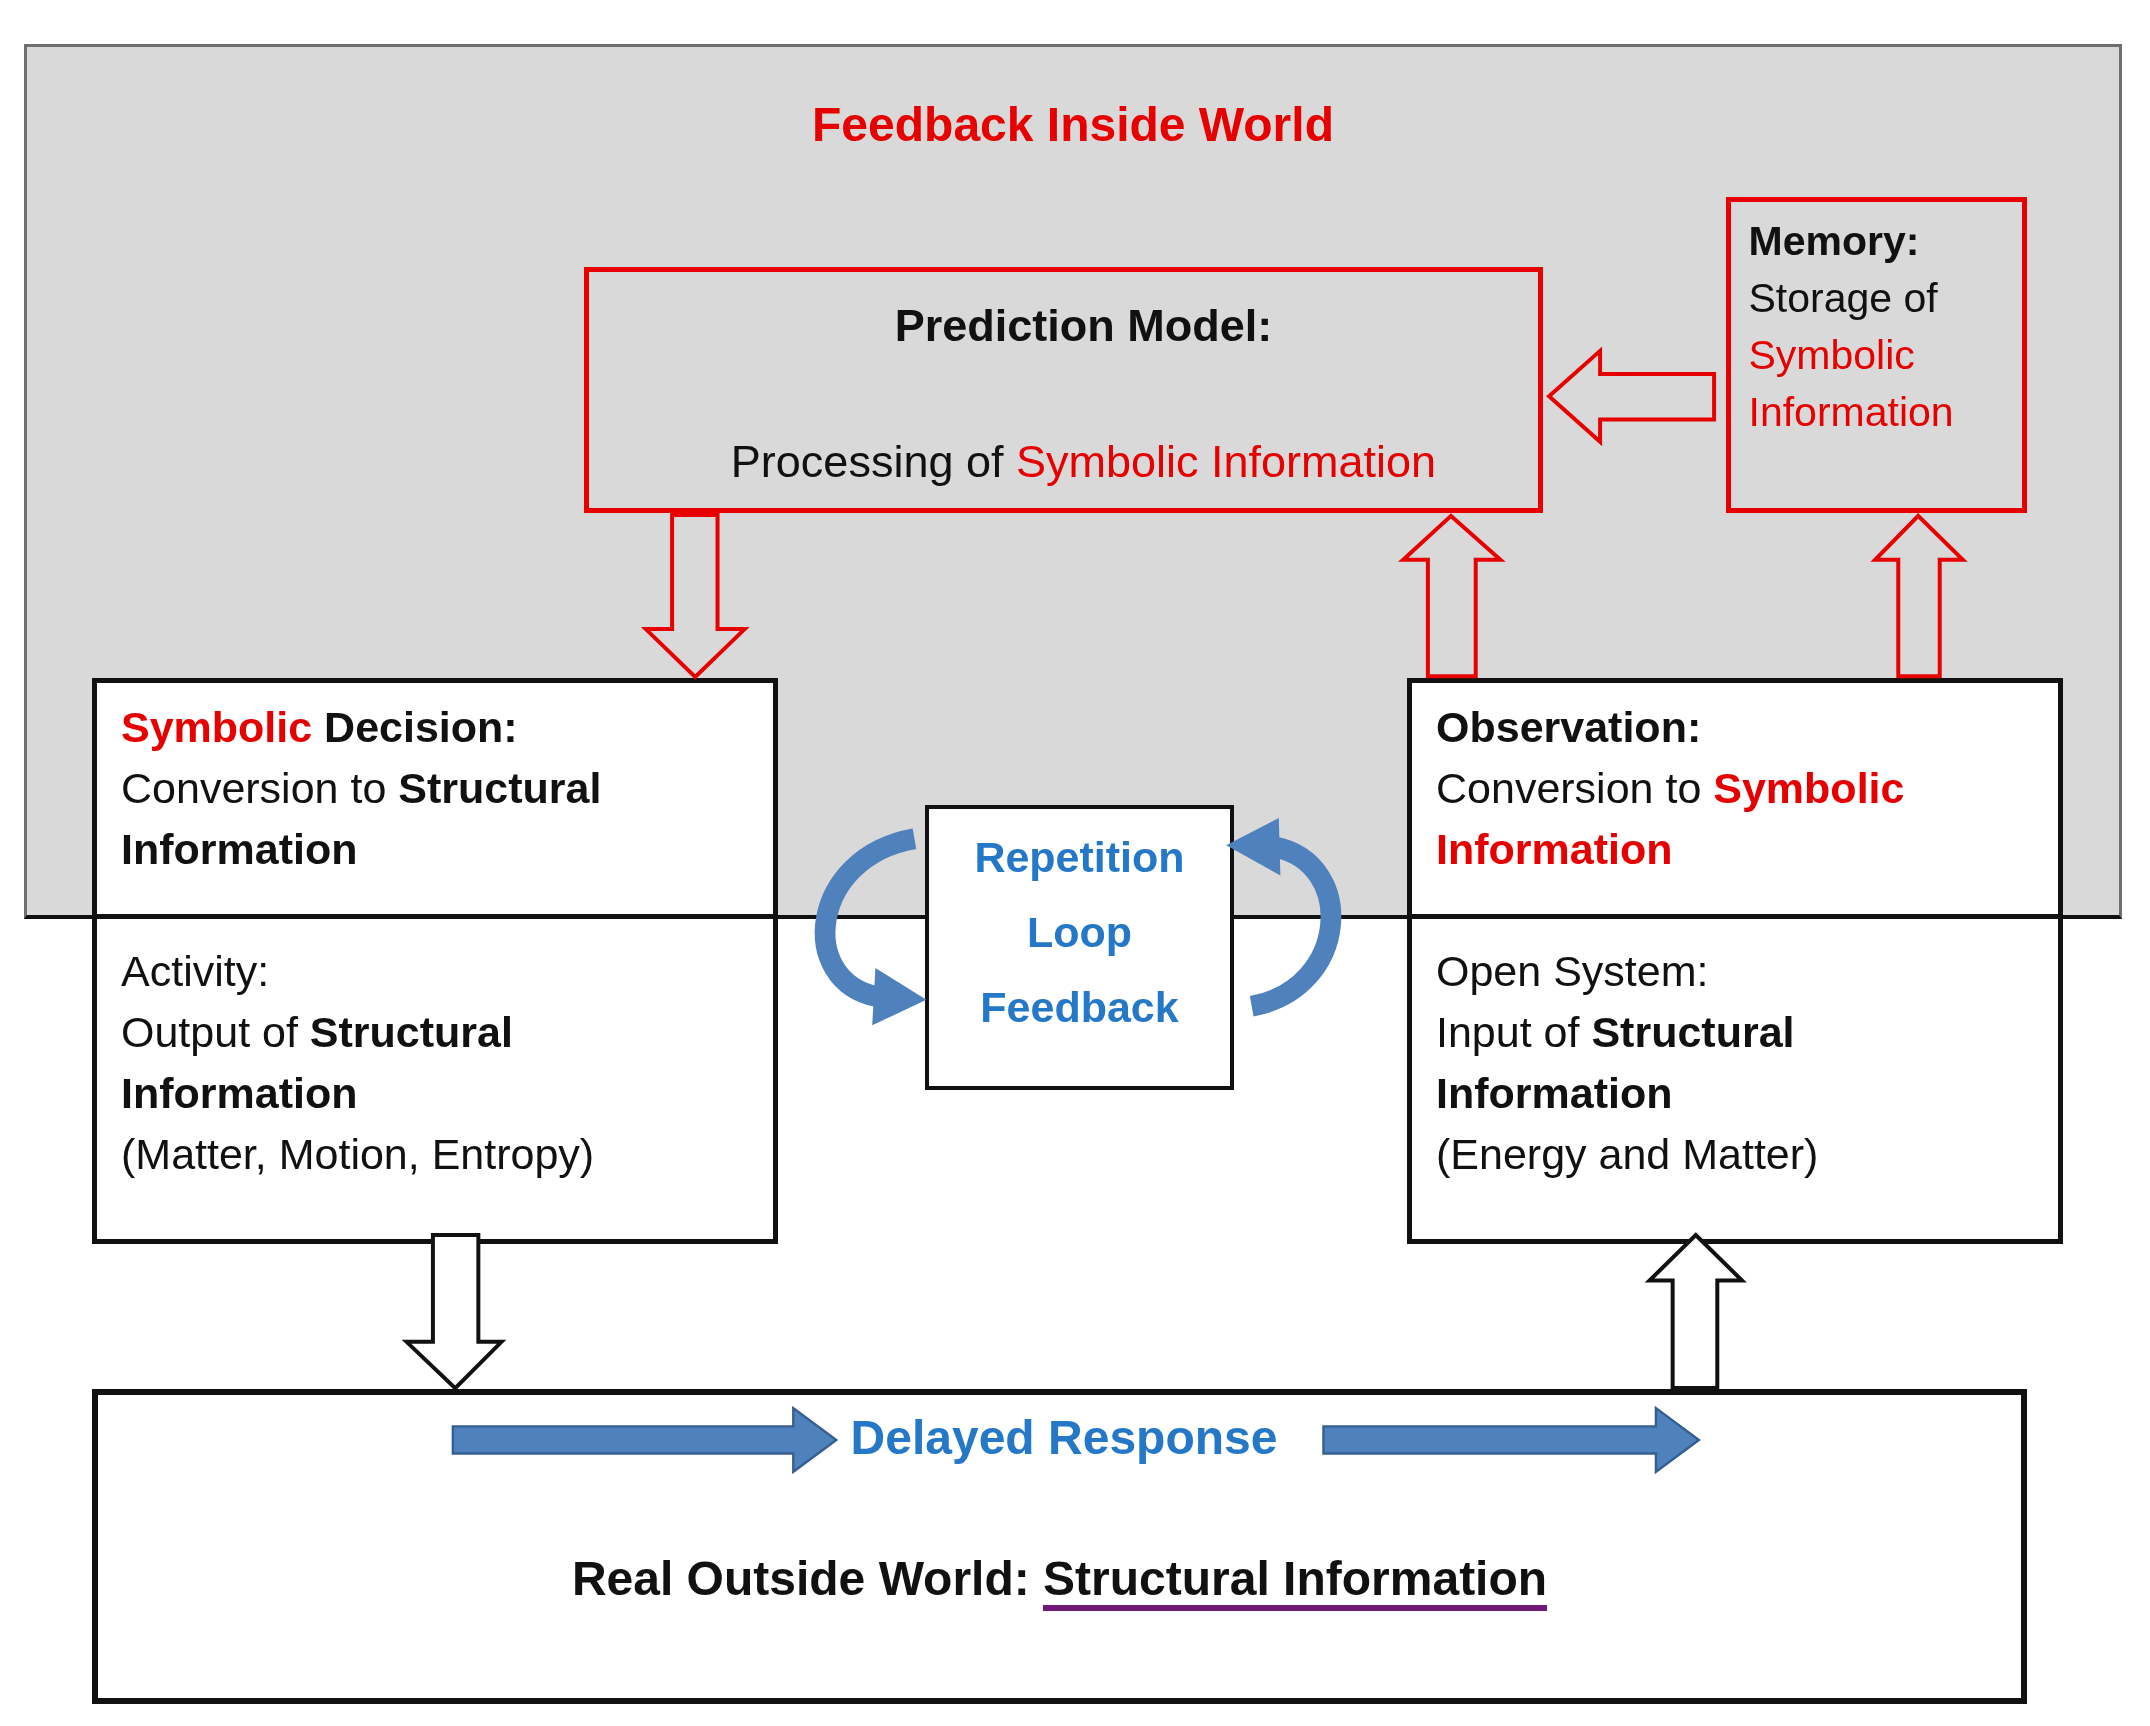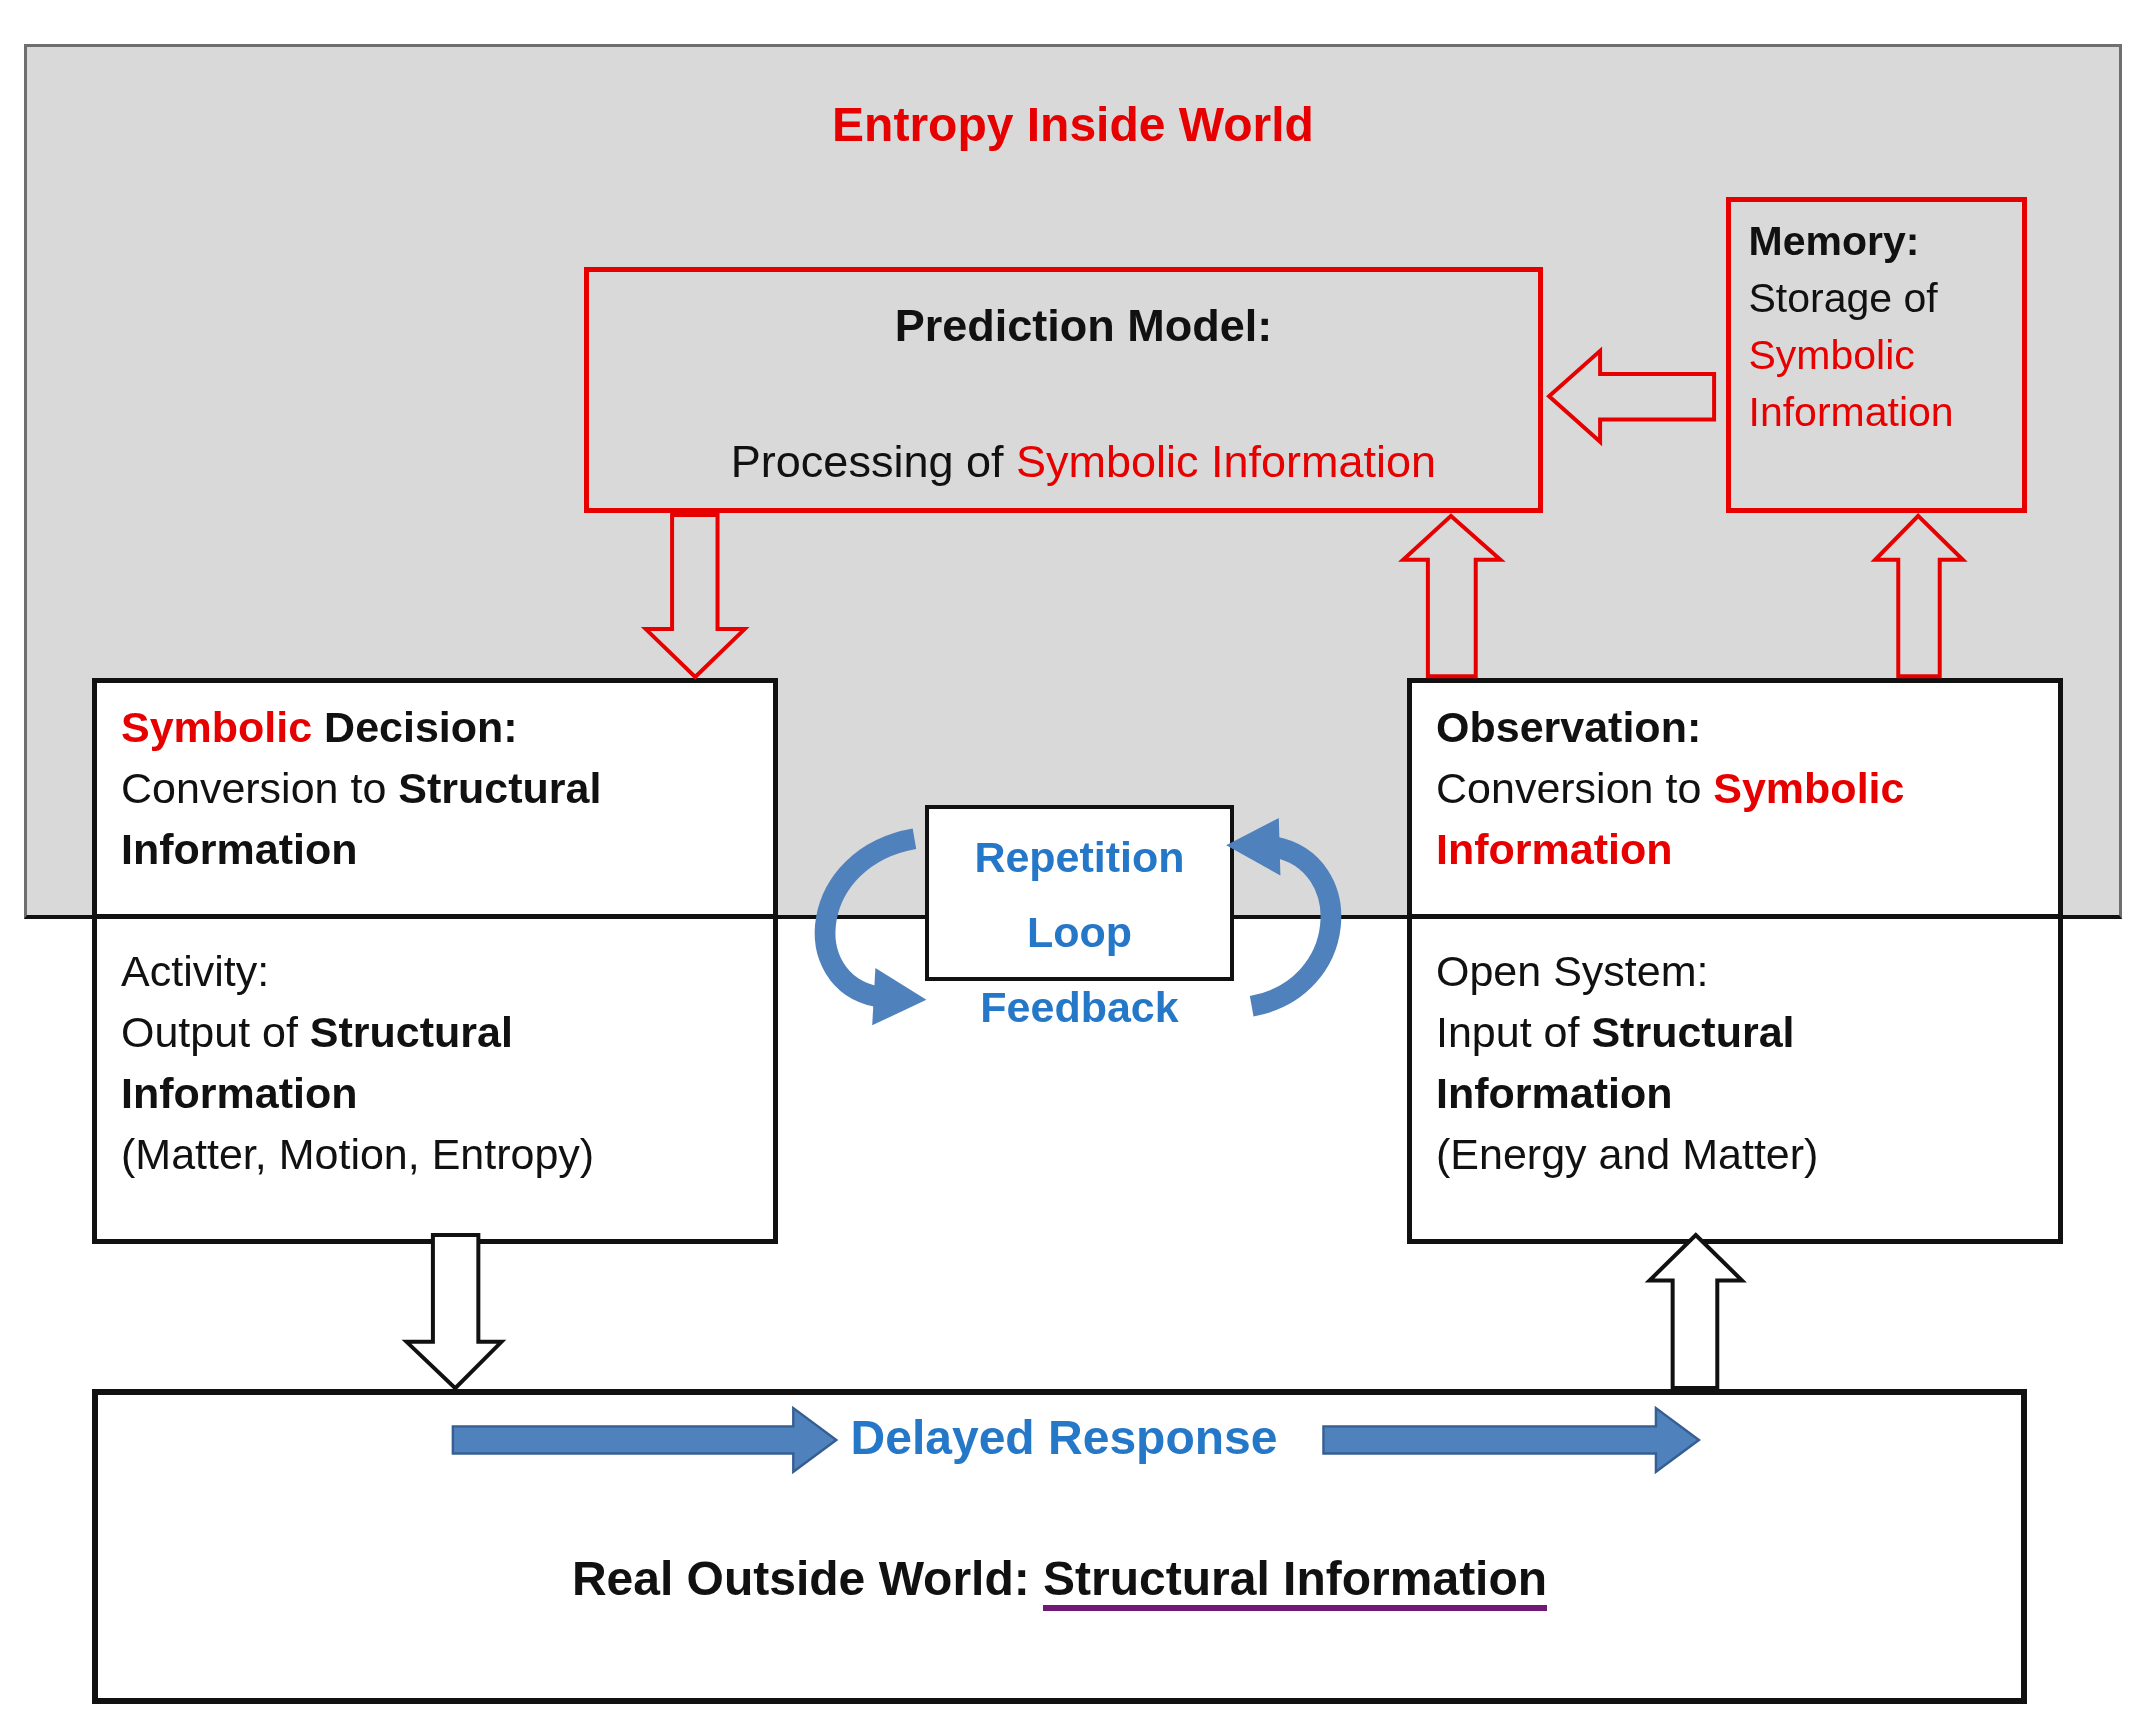--- a/index.html
+++ b/index.html
@@ -31,21 +31,21 @@
   .pred-body{margin-top:83px;font-size:45px;line-height:53px;}
   .memory-box{left:1714px;top:197px;width:301px;height:316px;padding:11px 0 0 17.5px;margin-left:12px;}
   .memory-box .ln{font-size:41px;line-height:57px;white-space:nowrap;}
   .side-box{top:678px;height:566px;}
   .decision-box{left:92px;width:686px;}
   .observation-box{left:1359px;width:656px;margin-left:48px;}
   .side-sec1{position:absolute;left:0;right:0;top:0;height:231px;padding:14.3px 0 0 24px;}
   .side-divider{position:absolute;left:0;right:0;top:231px;height:4.8px;background:#111;}
   .side-sec2{position:absolute;left:0;right:0;top:236px;padding:22px 0 0 24px;}
   .side-box .ln{font-size:43px;line-height:61px;white-space:nowrap;}
-  .feedback-box{left:925px;top:805px;width:309px;height:176px;border-width:4.8px;text-align:center;padding-top:11px;}
+  .feedback-box{left:925px;top:805px;width:309px;height:285px;border-width:4.8px;text-align:center;padding-top:11px;}
   .feedback-box .ln{font-size:43px;font-weight:bold;color:var(--blue-text);line-height:75px;}
   .outside-box{left:92px;top:1389px;width:1935px;height:315px;border-width:6.4px;}
   .delayed-label{
     left:825px;top:1409px;width:478px;text-align:center;
     font-size:48px;font-weight:bold;color:var(--blue-text);line-height:1.2;z-index:4;
   }
   .outside-caption{
     left:92px;top:1550px;width:1935px;text-align:center;
     font-size:48px;font-weight:bold;z-index:4;line-height:1.2;
   }
@@ -54,21 +54,21 @@
   .red{color:var(--red);}
   .u-red{border-bottom:6px solid #701a75;}
 </style>
 </head>
 <body>
 
 <div class="canvas">
 
   <div class="abs gray-region"></div>
 
-  <div class="abs inside-title">Entropy Inside World</div>
+  <div class="abs inside-title">Feedback Inside World</div>
 
   <svg class="overlay" width="2151" height="1727" viewBox="0 0 2698 2166">
 
     <polygon points="1943,497 2007,440 2007,469 2150,469 2150,526 2007,526 2007,554" fill="#d9d9d9" stroke="#e60000" stroke-width="5"></polygon>
 
     <polygon points="843,646 843,789 810,789 872,849 934,789 900,789 900,646" fill="#d9d9d9" stroke="#e60000" stroke-width="5"></polygon>
 
     <polygon points="1820,647 1882,702 1851,702 1851,848 1791,848 1791,702 1760,702" fill="#d9d9d9" stroke="#e60000" stroke-width="5"></polygon>
 
     <polygon points="2406,647 2462,702 2433,702 2433,848 2381,848 2381,702 2352,702" fill="#d9d9d9" stroke="#e60000" stroke-width="5"></polygon>

